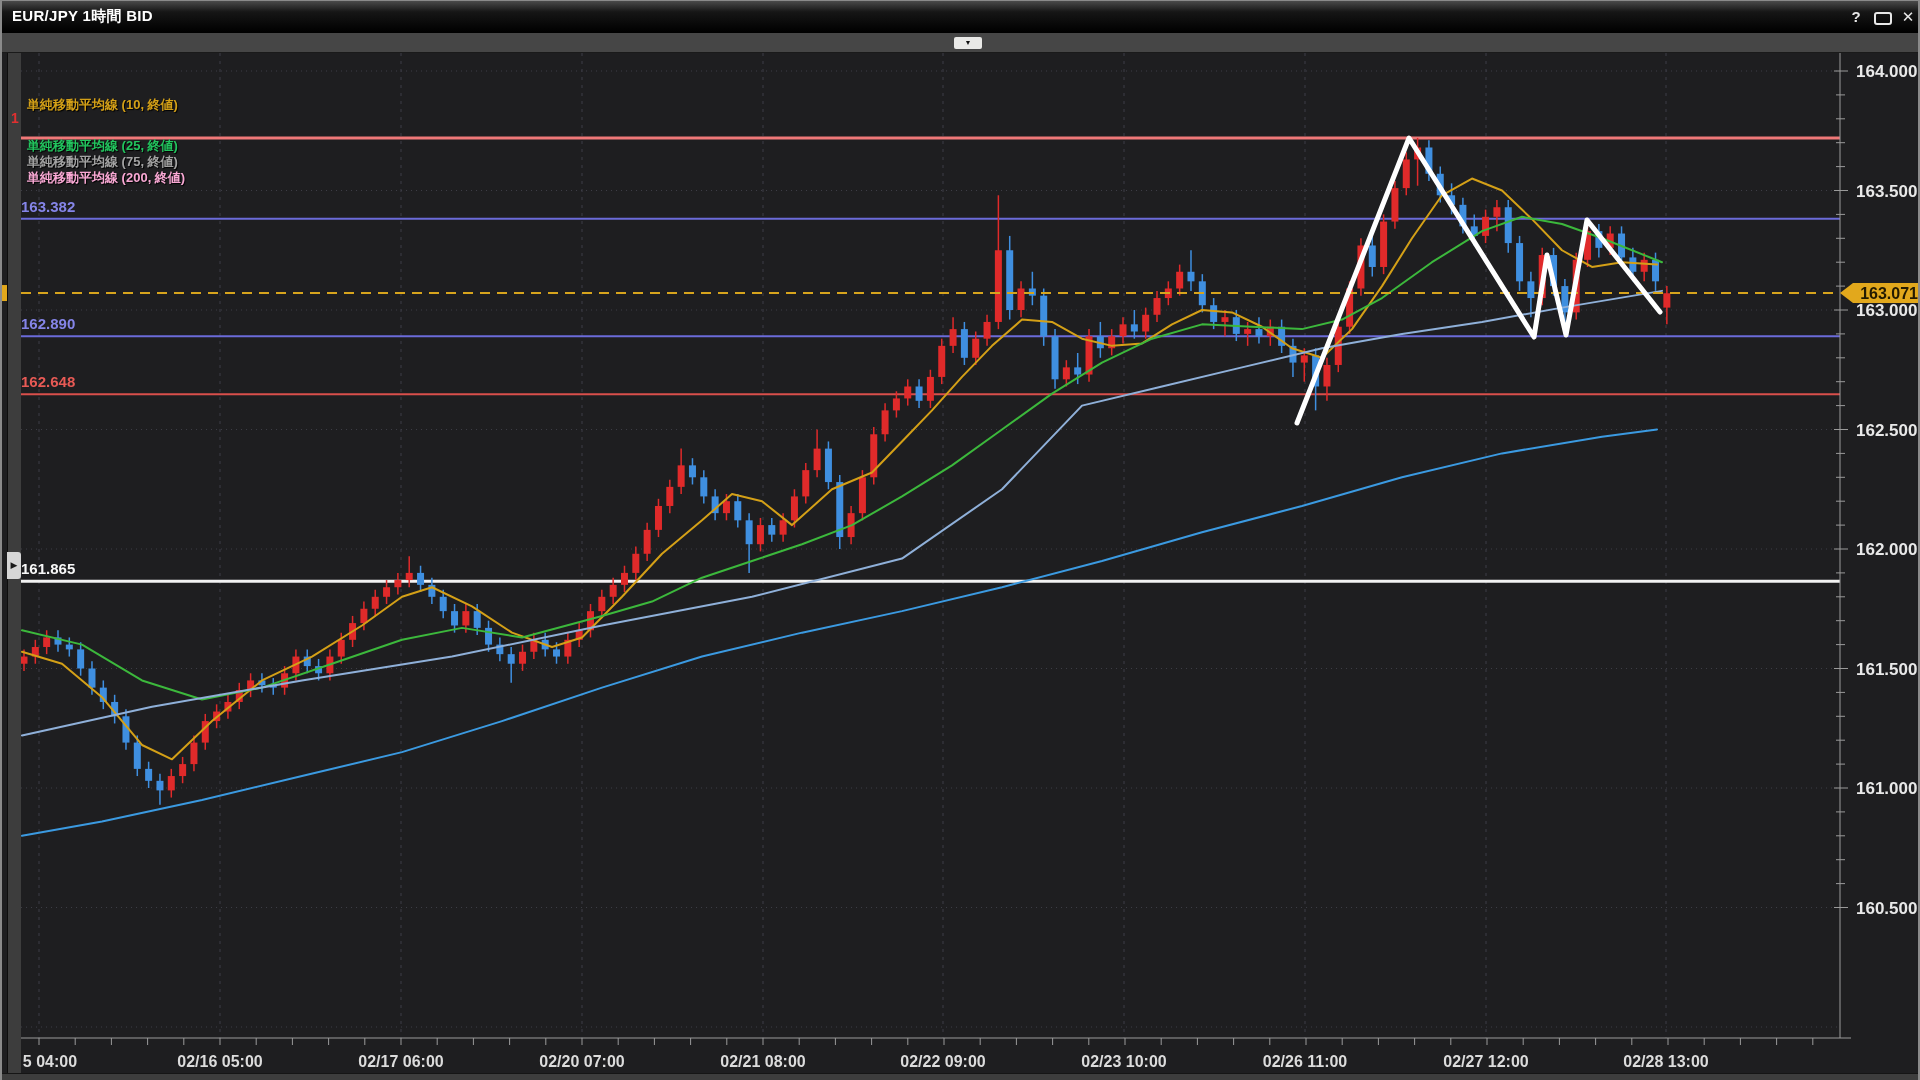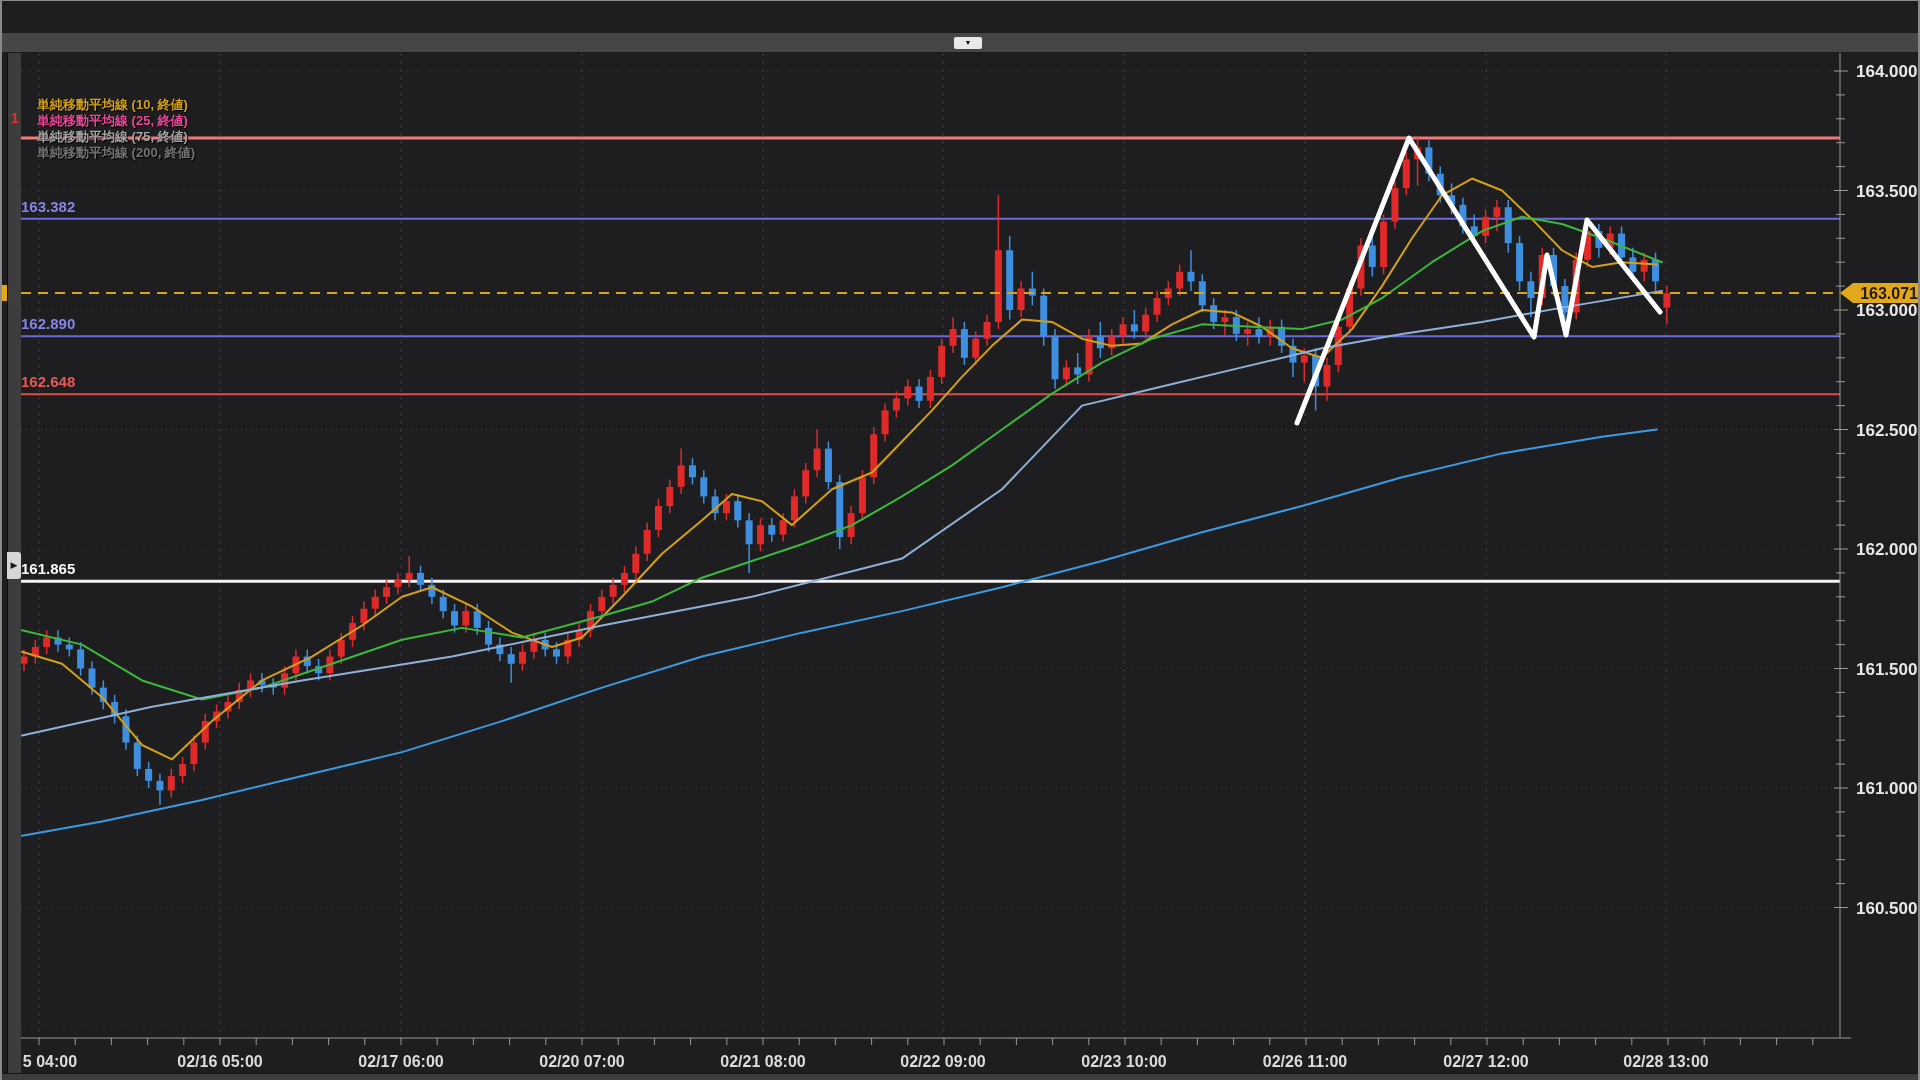--- a/index.html
+++ b/index.html
@@ -16,30 +16,38 @@
   #btn-max{left:1869px;}
   #btn-max .box{position:absolute;left:3px;top:6px;width:14px;height:9px;border:2px solid #e8e8e8;border-radius:3px;}
   #btn-close{left:1895px;}
   #toolbar{position:absolute;left:0;top:32px;width:100%;height:19px;background:#464646;border-bottom:1px solid #1a1a1a;}
   #collapse-btn{position:absolute;left:952px;top:4px;width:28px;height:12px;background:#e9e9e7;border-radius:2px;
                 color:#111;font-size:7px;text-align:center;line-height:12px;cursor:pointer;}
   #gutter{position:absolute;left:5px;top:52px;width:13px;height:1021px;background:#3d3d3d;border-left:1px solid #0e0e0e;}
   #expand-btn{position:absolute;left:5px;top:551px;width:14px;height:27px;background:#d6d6d6;border-radius:0 3px 3px 0;
               color:#1a1a1a;font-size:9px;text-align:center;line-height:27px;cursor:pointer;}
   #chart-svg{position:absolute;left:0;top:0;}
-  #legend{position:absolute;left:35px;top:96px;}
+  #legend{position:absolute;left:25px;top:96px;}
   .legend-row{font-size:13px;font-weight:bold;height:16px;line-height:16px;white-space:nowrap;
               text-shadow:1px 1px 1px #000;}
   #clipped-label{position:absolute;left:9px;top:109px;font-size:14px;font-weight:bold;color:#e03030;}
   #bottom-strip{position:absolute;left:0;top:1072px;width:100%;height:6px;background:#3d3d3d;border-top:1px solid #151515;}
 </style>
 </head>
 <body>
 
 <div id="window">
+  <div id="titlebar">
+    <div id="title">EUR/JPY 1時間 BID</div>
+    <div class="winbtn" id="btn-help">?</div>
+    <div class="winbtn" id="btn-max">
+        <span class="box"></span>
+      </div>
+    <div class="winbtn" id="btn-close">✕</div>
+  </div>
   <div id="toolbar">
     <div id="collapse-btn"><span>▼</span></div>
   </div>
 
   <svg id="chart-svg" width="1920" height="1080">
       <g>
         <line x1="19" y1="70" x2="1838" y2="70" stroke="#3d3d46" stroke-width="1" stroke-dasharray="1,4"></line>
         <line x1="19" y1="189.5" x2="1838" y2="189.5" stroke="#3d3d46" stroke-width="1" stroke-dasharray="1,4"></line>
         <line x1="19" y1="309" x2="1838" y2="309" stroke="#3d3d46" stroke-width="1" stroke-dasharray="1,4"></line>
         <line x1="19" y1="428.5" x2="1838" y2="428.5" stroke="#3d3d46" stroke-width="1" stroke-dasharray="1,4"></line>
@@ -492,19 +500,19 @@
         <text x="1916" y="298.0310000000005" fill="#231a00" font-size="16" font-weight="bold" text-anchor="end" font-family="Liberation Sans, sans-serif">163.071</text>
       </g>
     </svg>
 
   <div id="gutter"></div>
   <div id="expand-btn"><span>▶</span></div>
 
   <div id="clipped-label">1</div>
   <div id="legend">
     <div class="legend-row" style="color: rgb(212, 160, 23);">単純移動平均線 (10, 終値)</div>
-    <div class="legend-row" style="color: #ec4899;">単純移動平均線 (25, 終値)</div>
+    <div class="legend-row" style="color: #22c55e; margin-top: 25px;">単純移動平均線 (25, 終値)</div>
     <div class="legend-row" style="color: #a3a3a3;">単純移動平均線 (75, 終値)</div>
-    <div class="legend-row" style="color: #737373;">単純移動平均線 (200, 終値)</div>
+    <div class="legend-row" style="color: #f9a8d4;">単純移動平均線 (200, 終値)</div>
   </div>
 
   <div id="bottom-strip"></div>
 </div>
 
 </body></html>

